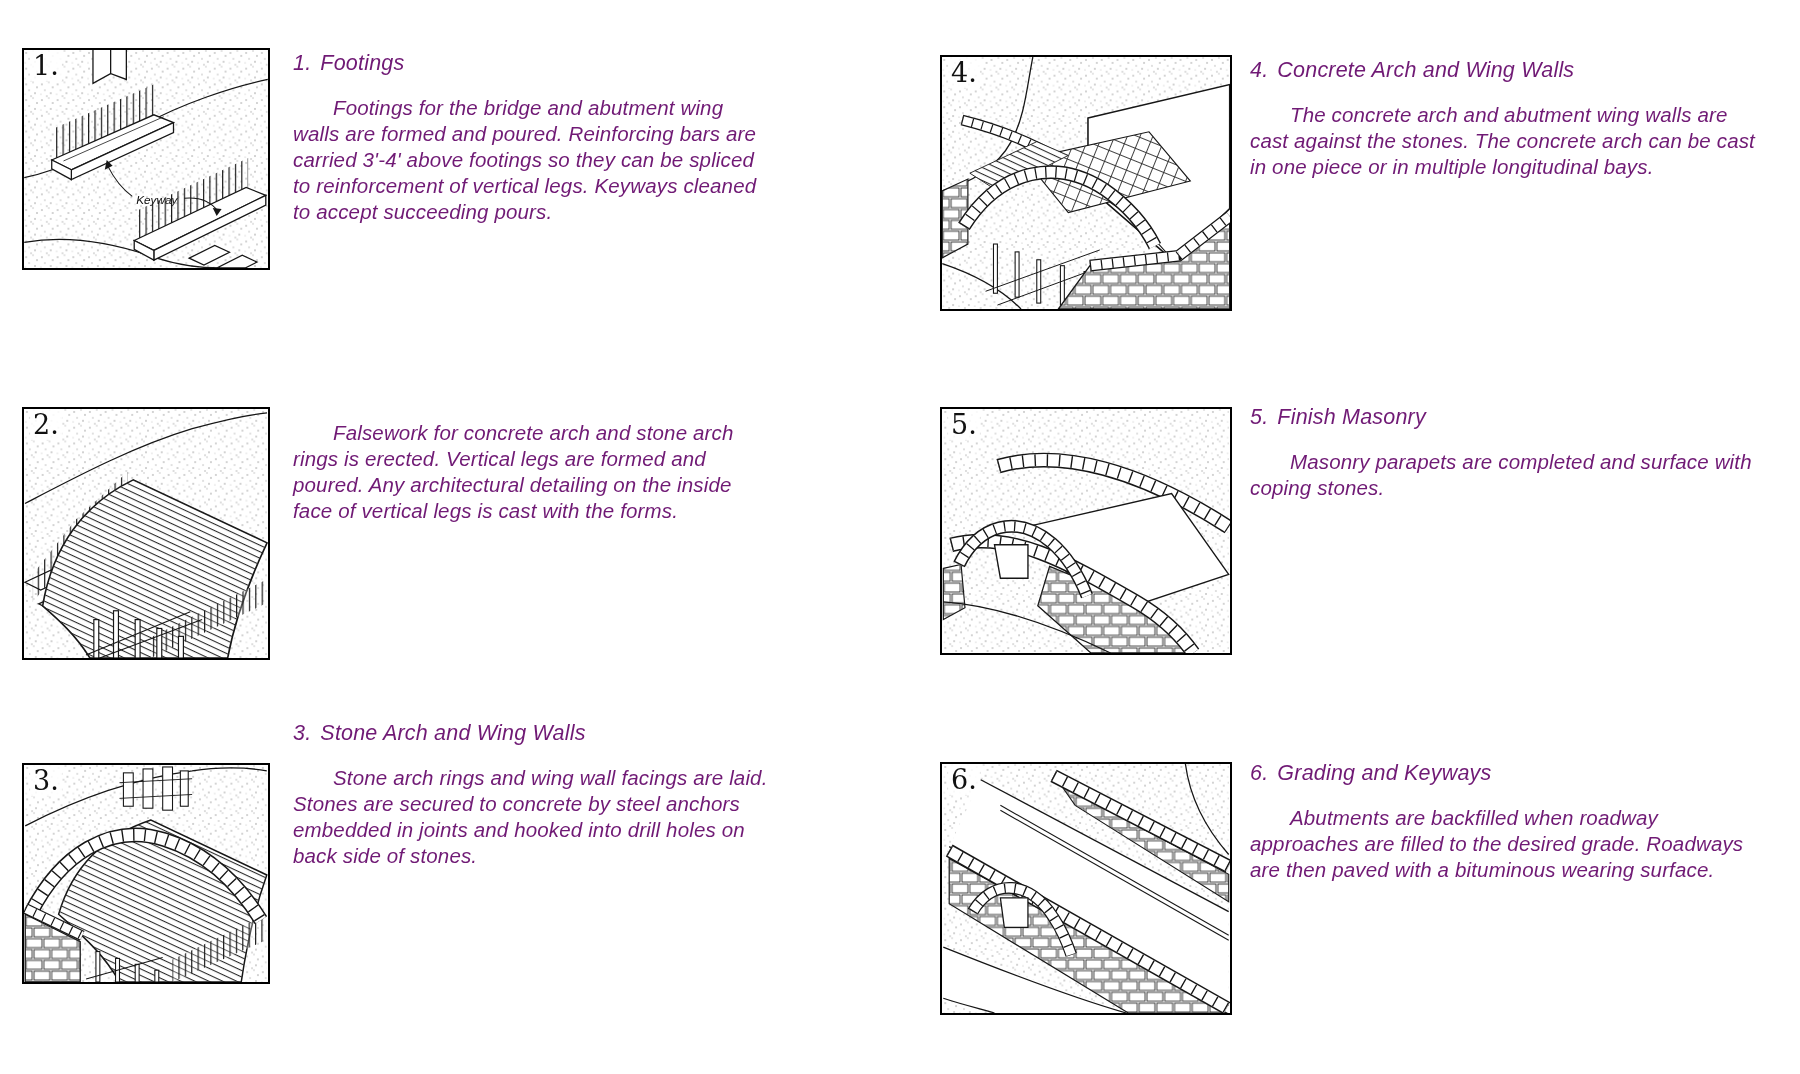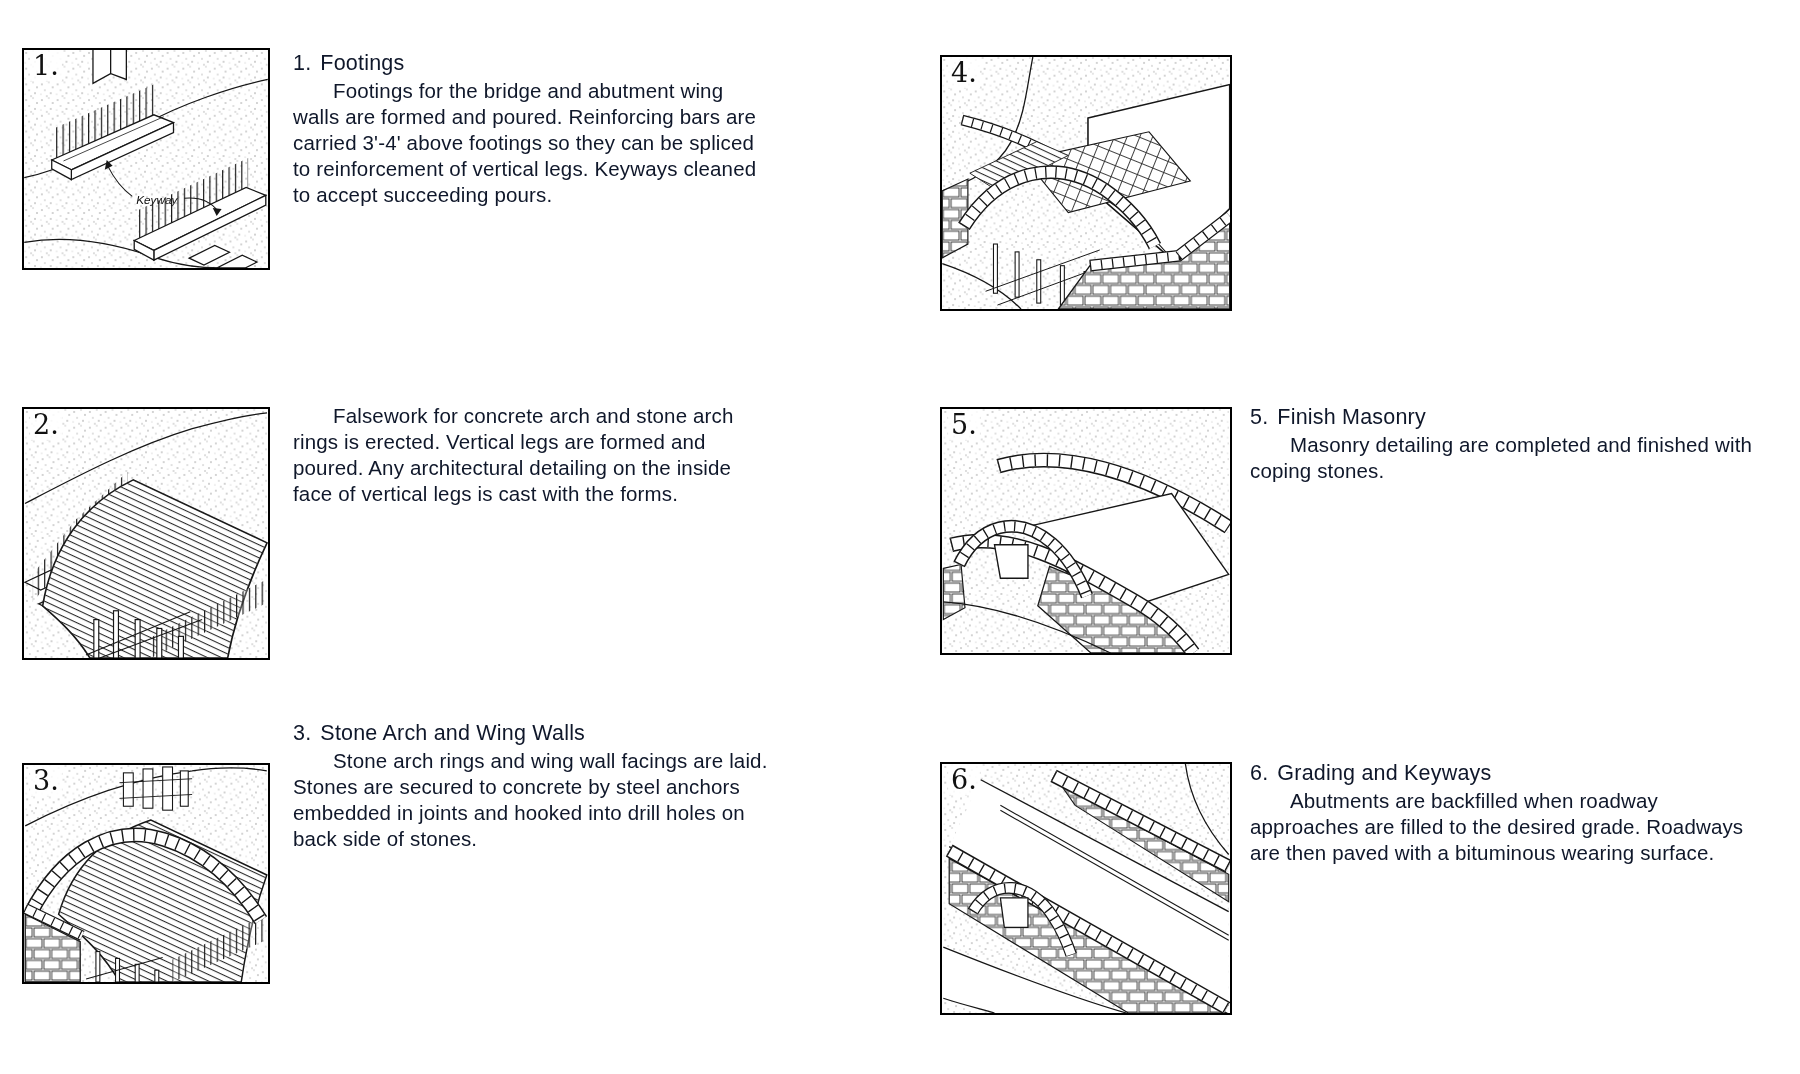--- a/index.html
+++ b/index.html
@@ -2,24 +2,24 @@
 <html><head>
 <meta charset="utf-8">
 <style>
   *{margin:0;padding:0;box-sizing:border-box}
   html,body{background:#fff}
   body{width:1800px;height:1074px;position:relative;font-family:"Liberation Sans",sans-serif;color:#111;overflow:hidden}
   .stage{position:absolute;inset:0;background:#fff}
   .pbox{position:absolute;border:2px solid #000;background:#fff}
   .pbox svg{display:block;width:100%;height:100%}
   .boxnum{position:absolute;top:0;left:6px;font-family:"DejaVu Serif",serif;font-size:27px;line-height:1.15;color:#111;background:rgba(255,255,255,.85);padding:0 3px;z-index:2}
-  .ptext{position:absolute;color:#0f172a}
+  .ptext{position:absolute;font-style:italic;color:#701a75}
   .ptitle{font-size:21.5px;letter-spacing:.2px;line-height:27px;white-space:nowrap}
   .ptitle .num{margin-right:9px}
-  .pbody{font-size:20.5px;line-height:26px;text-indent:40px;letter-spacing:.15px;margin-top:1px}
+  .pbody{font-size:20.5px;line-height:26px;text-indent:40px;letter-spacing:.15px;margin-top:18px}
   .callout-text{font-size:12px;font-style:italic;fill:#111}
 </style>
 </head>
 <body>
 
 <svg width="0" height="0" style="position:absolute" aria-hidden="true">
   <defs>
     <pattern id="dots" width="16" height="16" patternUnits="userSpaceOnUse">
       <circle cx="2" cy="3" r="0.8" fill="#9b9b9b"></circle>
       <circle cx="9" cy="1" r="0.7" fill="#b3b3b3"></circle>
@@ -207,20 +207,24 @@
         <path d="M56,252 L170,210"></path>
       </g>
 
       <polygon points="118,256 150,212 240,202 292,162 292,256" fill="#fff" stroke="#161616" stroke-width="1.4"></polygon>
       <polygon points="118,256 150,212 240,202 292,162 292,256" fill="url(#stone)"></polygon>
       <path d="M150,212 L240,202 L292,162" fill="none" stroke="#161616" stroke-width="12"></path>
       <path d="M150,212 L240,202 L292,162" fill="none" stroke="#fff" stroke-width="9.5"></path>
       <path d="M150,212 L240,202 L292,162" fill="none" stroke="#161616" stroke-width="9.5" stroke-dasharray="1.3 10"></path>
     </svg>
   </div>
+  <div class="ptext" style="left:1250px;top:57px;width:515px">
+    <div class="ptitle"><span class="num">4.</span><span>Concrete Arch and Wing Walls</span></div>
+    <p class="pbody">The concrete arch and abutment wing walls are cast against the stones. The concrete arch can be cast in one piece or in multiple longitudinal bays.</p>
+  </div>
 
   <div class="pbox" style="left:940px;top:407px;width:292px;height:248px">
     <span class="boxnum">5.</span>
     <svg viewBox="0 0 290 248">
       <rect width="290" height="248" fill="#fff"></rect>
       <rect width="290" height="248" fill="url(#dots)"></rect>
 
       <path d="M56,58 C120,40 200,62 290,120" fill="none" stroke="#161616" stroke-width="15"></path>
       <path d="M56,58 C120,40 200,62 290,120" fill="none" stroke="#fff" stroke-width="12"></path>
       <path d="M56,58 C120,40 200,62 290,120" fill="none" stroke="#161616" stroke-width="12" stroke-dasharray="1.4 11"></path>
@@ -241,21 +245,21 @@
       <path d="M16,158 C36,118 74,106 110,136 C126,150 138,170 146,190" fill="none" stroke="#fff" stroke-width="10"></path>
       <path d="M16,158 C36,118 74,106 110,136 C126,150 138,170 146,190" fill="none" stroke="#161616" stroke-width="10" stroke-dasharray="1.3 9"></path>
 
       <polygon points="52,138 86,138 86,172 58,172" fill="#fff" stroke="#161616" stroke-width="1.4"></polygon>
 
       <path d="M0,196 C60,200 120,224 170,248" fill="none" stroke="#161616" stroke-width="1.3"></path>
     </svg>
   </div>
   <div class="ptext" style="left:1250px;top:404px;width:515px">
     <div class="ptitle"><span class="num">5.</span><span>Finish Masonry</span></div>
-    <p class="pbody">Masonry detailing are completed and finished with coping stones.</p>
+    <p class="pbody">Masonry parapets are completed and surface with coping stones.</p>
   </div>
 
   <div class="pbox" style="left:940px;top:762px;width:292px;height:253px">
     <span class="boxnum">6.</span>
     <svg viewBox="0 0 290 253">
       <rect width="290" height="253" fill="#fff"></rect>
       <rect width="290" height="253" fill="url(#dots)"></rect>
       <path d="M246,0 C250,30 262,60 290,92" fill="none" stroke="#161616" stroke-width="1.3"></path>
 
       <polygon points="120,22 290,112 290,140 134,42" fill="#fff" stroke="#161616" stroke-width="1.1"></polygon>

